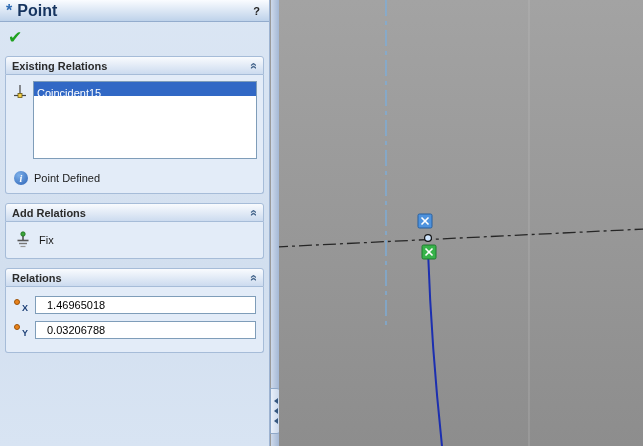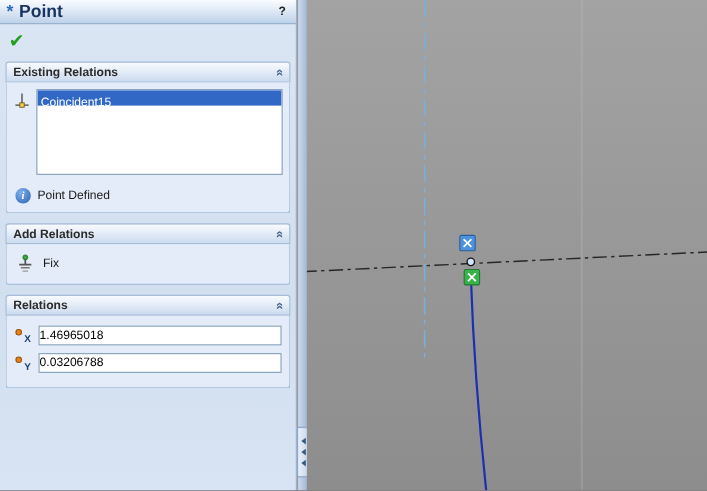--- a/index.html
+++ b/index.html
@@ -45,21 +45,21 @@
 
   .fix-row{display:flex;align-items:center;gap:7px;padding:3px 2px;cursor:default;}
   .fix-icon{width:18px;height:18px;flex:0 0 auto;}
 
   .param-row{display:flex;align-items:center;gap:6px;margin:3px 1px 7px 1px;}
   .param-icon{position:relative;width:16px;height:16px;flex:0 0 auto;}
   .param-dot{position:absolute;left:1px;top:2px;width:6px;height:6px;border-radius:50%;
              background:#e8821c;border:1px solid #9c5208;}
   .param-letter{position:absolute;right:1px;bottom:0;font-size:9px;font-weight:bold;color:#1b3e75;}
   .param-input{flex:1;height:18px;border:1px solid #7f9db9;background:#fff;
-               font:11px "Liberation Sans","DejaVu Sans",sans-serif;padding:0 0;color:#000;}
+               font:11px "Liberation Sans","DejaVu Sans",sans-serif;padding:0 11px;color:#000;}
 
   
   .splitter{position:absolute;left:271px;top:0;width:8px;height:446px;
             background:linear-gradient(to right,#cdd9eb,#a4b8d5);}
   .splitter-tab{position:absolute;left:270px;top:388px;width:11px;height:46px;
                 background:linear-gradient(to right,#e9f0fa,#c8d6ea);
                 border:1px solid #8fa8c8;border-radius:0 4px 4px 0;
                 display:flex;flex-direction:column;align-items:center;justify-content:center;cursor:pointer;}
   .tri-left{width:0;height:0;border-top:3px solid transparent;border-bottom:3px solid transparent;
             border-right:4px solid #35577f;margin:2px 0;}

